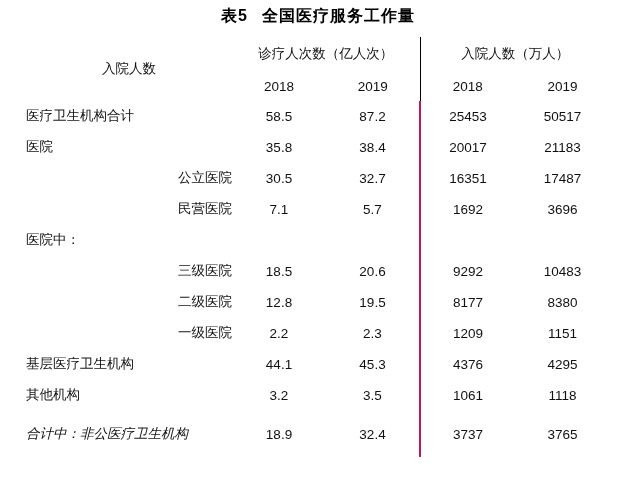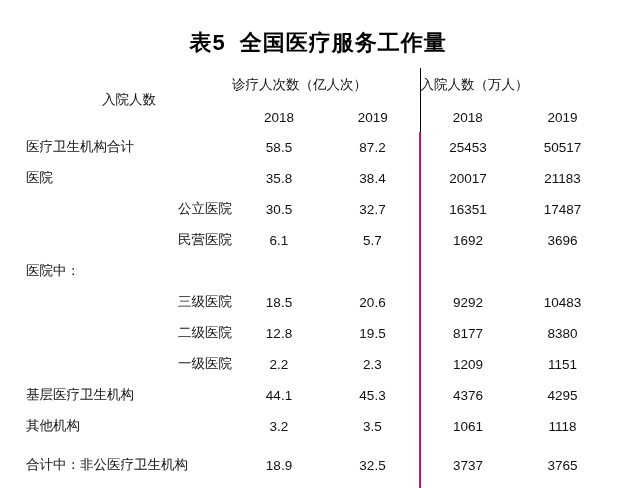--- a/index.html
+++ b/index.html
@@ -15,24 +15,24 @@
     overflow: hidden;
   }
   .page {
     position: relative;
     width: 636px;
     height: 495px;
     box-sizing: border-box;
   }
   .title {
     text-align: center;
-    font-size: 22px;
+    font-size: 16px;
     font-weight: bold;
     letter-spacing: 1px;
-    padding-top: 28px;
+    padding-top: 6px;
     padding-bottom: 10px;
     color: #000;
   }
   .title .tnum {
     margin-right: 14px;
   }
   table.stat {
     border-collapse: collapse;
     width: 584px;
     margin: 0 auto;
@@ -55,21 +55,21 @@
     border-bottom: 1px solid #000;
   }
   .hdr-cat {
     text-align: center;
     vertical-align: middle;
     font-size: 14px;
     font-weight: bold;
     border-right: 1px solid #000;
   }
   .hdr-group {
-    text-align: left;
+    text-align: center;
     vertical-align: middle;
     font-size: 14px;
     font-weight: bold;
     height: 34px;
     border-bottom: 1px solid #000;
   }
   .hdr-group.sep {
     border-right: 1px solid #000;
   }
   .hdr-year {
@@ -95,21 +95,21 @@
     text-align: center;
     vertical-align: middle;
     font-size: 13.5px;
   }
   .cell-num.sep {
     border-right: 2px solid #be185d;
   }
   .ind0 { padding-left: 6px; }
   .ind1 { padding-left: 28px; }
   .ind2 { padding-left: 50px; text-align: right; }
-  .tall { height: 46px; }
+  .tall { height: 46px; font-style: italic; }
 </style>
 </head>
 <body>
 
 <div class="page">
 
   <div class="title">
     <span class="tnum">表5</span><span>全国医疗服务工作量</span>
   </div>
 
@@ -151,21 +151,21 @@
         </tr>
         <tr>
           <td class="cell-label ind2">公立医院</td>
           <td class="cell-num">30.5</td>
           <td class="cell-num sep">32.7</td>
           <td class="cell-num">16351</td>
           <td class="cell-num">17487</td>
         </tr>
         <tr>
           <td class="cell-label ind2">民营医院</td>
-          <td class="cell-num">6.1</td>
+          <td class="cell-num">7.1</td>
           <td class="cell-num sep">5.7</td>
           <td class="cell-num">1692</td>
           <td class="cell-num">3696</td>
         </tr>
         <tr>
           <td class="cell-label ind1">医院中：</td>
           <td class="cell-num"></td>
           <td class="cell-num sep"></td>
           <td class="cell-num"></td>
           <td class="cell-num"></td>
@@ -201,20 +201,20 @@
         <tr>
           <td class="cell-label ind1">其他机构</td>
           <td class="cell-num">3.2</td>
           <td class="cell-num sep">3.5</td>
           <td class="cell-num">1061</td>
           <td class="cell-num">1118</td>
         </tr>
         <tr class="rowline-bot">
           <td class="cell-label ind0 tall">合计中：非公医疗卫生机构</td>
           <td class="cell-num">18.9</td>
-          <td class="cell-num sep">32.5</td>
+          <td class="cell-num sep">32.4</td>
           <td class="cell-num">3737</td>
           <td class="cell-num">3765</td>
         </tr>
       </tbody>
   </table>
 
 </div>
 
 </body></html>

